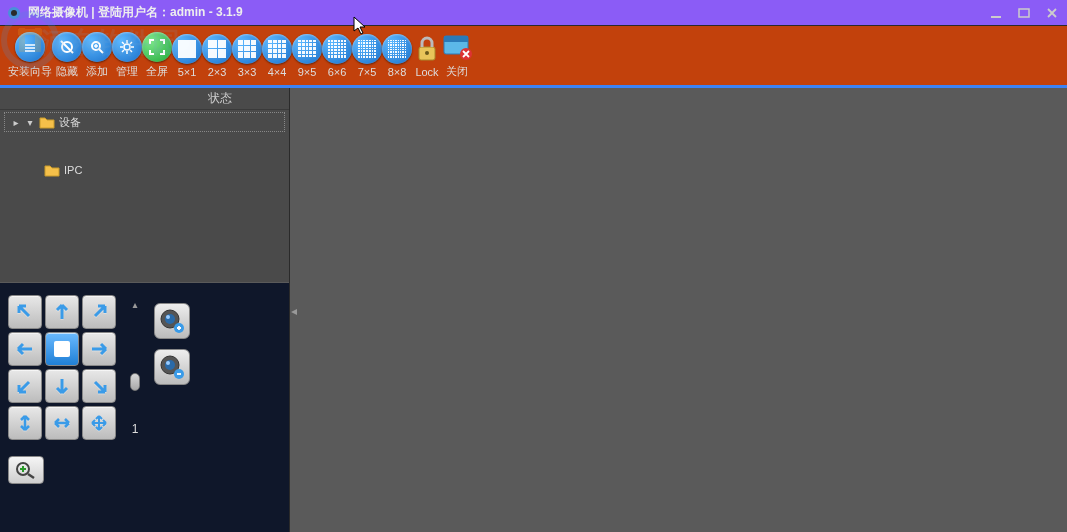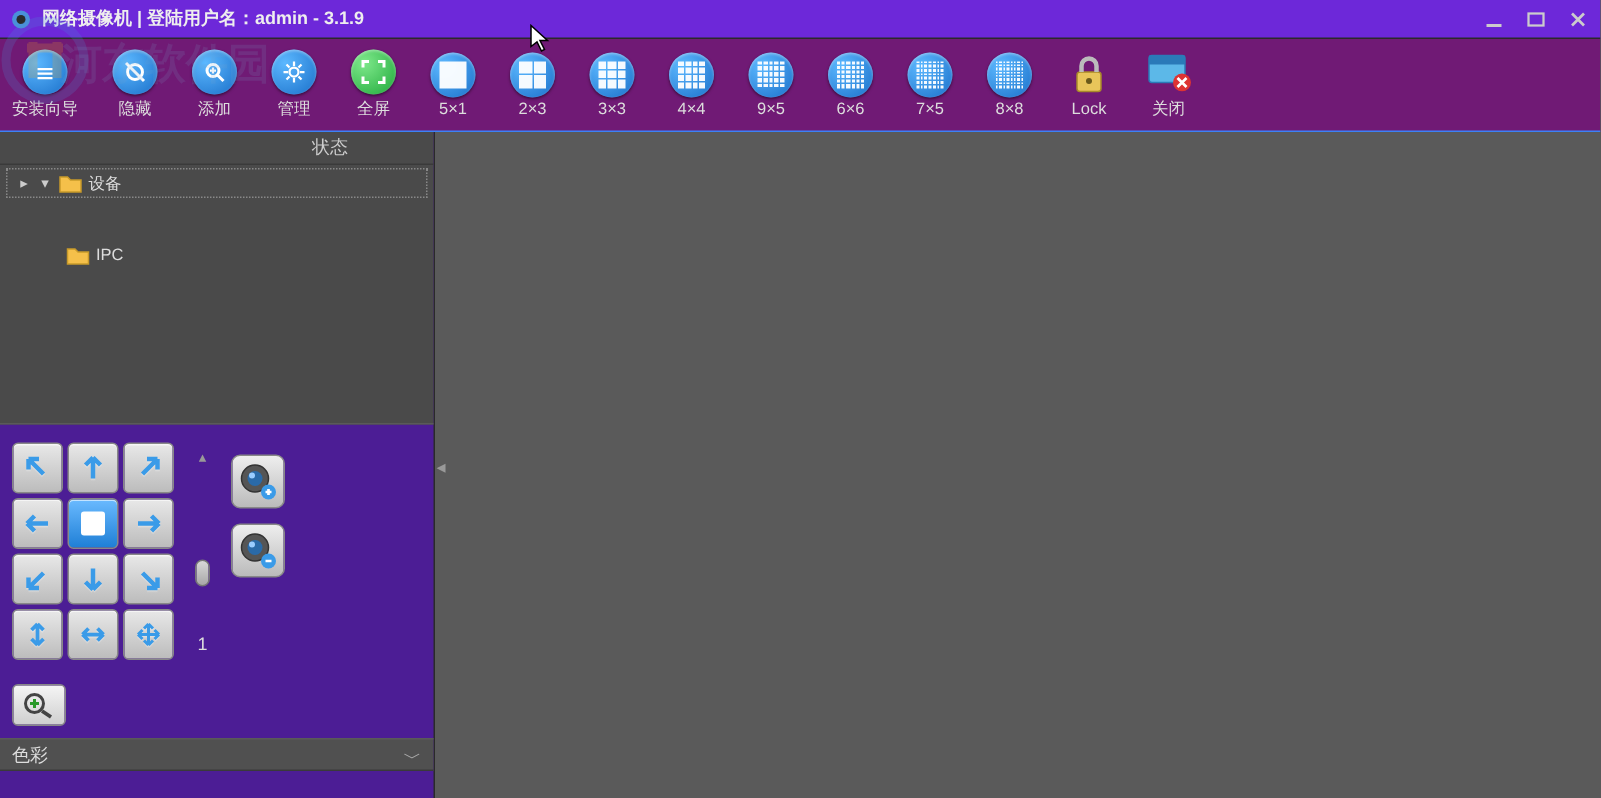--- a/index.html
+++ b/index.html
@@ -8,43 +8,43 @@
   height: 532px;
   background: #5a5a5a;
   font-family: "Microsoft YaHei", sans-serif;
   font-size: 12px;
   color: #ccc;
   overflow: hidden;
   position: relative;
 }
 .titlebar {
   height: 26px;
-  background: #6d28d9;
+  background: #8b5cf6;
   display: flex;
   align-items: center;
   padding: 0 6px;
   border-bottom: 1px solid #2a2a2a;
 }
 .titlebar .app-icon {
   width: 16px; height: 16px;
   display: inline-flex; align-items: center; justify-content: center;
   margin-right: 6px;
 }
 .titlebar .title-text { flex: 1; color: #eee; font-size: 12px; font-weight: bold; }
 .win-controls { display: flex; gap: 10px; }
 .win-btn { width: 18px; height: 16px; display: flex; align-items: center; justify-content: center; color: #ccc; cursor: pointer; }
 
 .toolbar {
   height: 62px;
-  background: #701a75;
+  background: #c2410c;
   display: flex;
   align-items: center;
   padding: 4px 8px;
-  gap: 23px;
-  border-bottom: 1px solid #3b82f6;
+  gap: 0;
+  border-bottom: 3px solid #3b82f6;
 }
 .tool-item {
   display: flex;
   flex-direction: column;
   align-items: center;
   gap: 2px;
   cursor: pointer;
 }
 .tool-icon {
   width: 30px; height: 30px;
@@ -85,21 +85,21 @@
 .g6 { grid-template: repeat(6,1fr) / repeat(6,1fr); }
 .g7 { grid-template: repeat(7,1fr) / repeat(7,1fr); }
 .g8 { grid-template: repeat(8,1fr) / repeat(8,1fr); }
 
 .main {
   display: flex;
   height: calc(100% - 88px);
 }
 .sidebar {
   width: 290px;
-  background: #4c1d95;
+  background: #0f172a;
   display: flex;
   flex-direction: column;
   border-right: 1px solid #2a2a2a;
   position: relative;
 }
 .tree-panel {
   height: 195px;
   background: #4a4a4a;
   border-bottom: 1px solid #5a5a5a;
   position: relative;
@@ -742,24 +742,20 @@
     <div class="zoom-tool">
       <div class="mag-btn">
         <svg width="24" height="20" viewBox="0 0 24 20">
             <circle cx="9" cy="9" r="6" fill="none" stroke="#444" stroke-width="2"></circle>
             <path d="M14 14 L20 18" stroke="#444" stroke-width="2.5"></path>
             <path d="M9 6 v6 M6 9 h6" stroke="#2a9a2a" stroke-width="2"></path>
           </svg>
       </div>
     </div>
 
-    <div class="panel-header">
-      <span>色彩</span>
-      <span class="chev">﹀</span>
-    </div>
   </div>
 
   <div class="content">
     <div class="collapse-handle">◂</div>
   </div>
 </div>
 
 <svg class="cursor" width="16" height="20" viewBox="0 0 16 20">
   <path d="M1 1 L1 15 L5 12 L8 18 L10 17 L7 11 L12 11 Z" fill="#fff" stroke="#000" stroke-width="1"></path>
 </svg>

